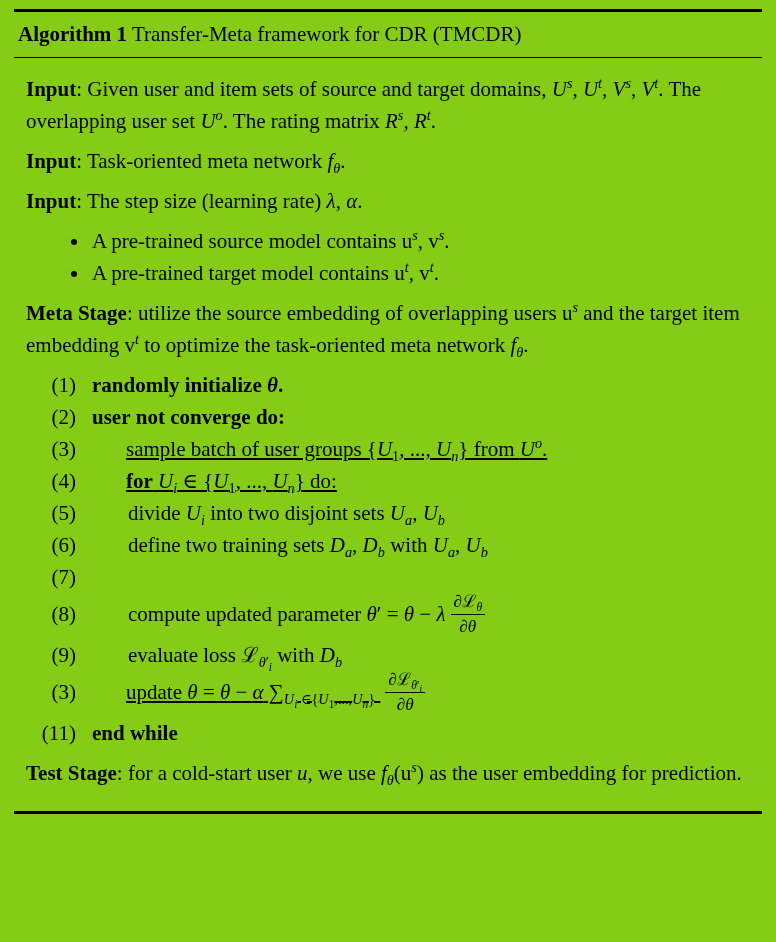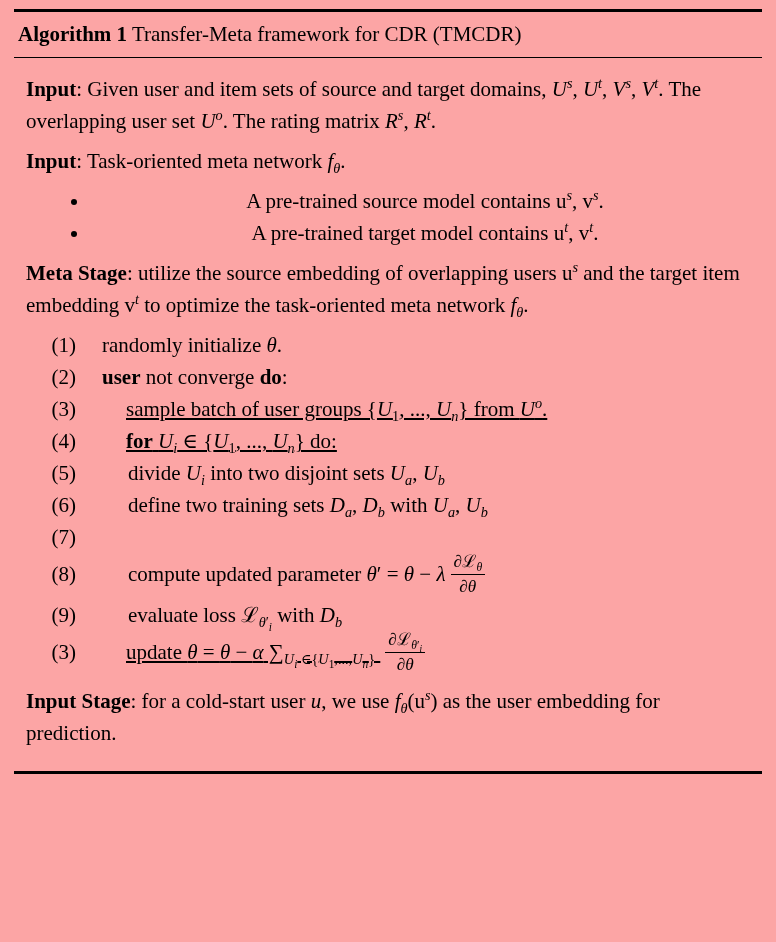--- a/index.html
+++ b/index.html
@@ -5,36 +5,36 @@
   * { box-sizing: border-box; }
   html, body { margin: 0; padding: 0; background: #ffffff; }
   .algo {
     width: 776px;
     height: 942px;
     padding: 9px 14px 0 14px;
     font-family: "Liberation Serif", "DejaVu Serif", serif;
     font-size: 21px;
     line-height: 32px;
     color: #000;
-    background: #fca5a5;
+    background: #84cc16;
   }
   .rule-thick { border: 0; border-top: 3px solid #000; margin: 0; }
   .rule-thin  { border: 0; border-top: 1.5px solid #000; margin: 0; }
   .algo-header { padding: 6px 4px 7px 4px; }
   .algo-header .algo-label { font-weight: bold; }
   .algo-body { padding: 7px 4px 4px 4px; }
   p.para { margin: 8px; }
   sup, sub { line-height: 0; font-size: 68%; }
   sub sub, sup sup { font-size: 80%; }
   ul.bullets { margin: 3px 0 3px 0; padding-left: 72px; list-style: disc outside; }
-  ul.bullets li { padding-left: 2px; text-align: center; }
+  ul.bullets li { padding-left: 2px; }
   .steps { margin-top: 6px; margin-bottom: 2px; }
   .step { display: flex; align-items: baseline; }
   .step .num { flex: 0 0 58px; text-align: right; }
-  .step.lvl0 .body { margin-left: 26px; }
+  .step.lvl0 .body { margin-left: 16px; font-weight: bold; }
   .step.lvl1 .body { margin-left: 50px; text-decoration: underline; }
   .step.lvl2 .body { margin-left: 52px; }
   .frac {
     display: inline-flex;
     flex-direction: column;
     vertical-align: middle;
     text-align: center;
     font-size: 0.82em;
     line-height: 1.25;
     margin: 0 2px 0 5px;
@@ -55,20 +55,21 @@
   <div class="algo-header">
     <span class="algo-label">Algorithm 1</span><span> Transfer-Meta framework for CDR (TMCDR)</span>
   </div>
 
   <hr class="rule-thin">
 
   <div class="algo-body">
 
     <p class="para"><b>Input</b>: Given user and item sets of source and target domains, <i>U</i><sup><i>s</i></sup>, <i>U</i><sup><i>t</i></sup>, <i>V</i><sup><i>s</i></sup>, <i>V</i><sup><i>t</i></sup>. The overlapping user set <i>U</i><sup><i>o</i></sup>. The rating matrix <i>R</i><sup><i>s</i></sup>, <i>R</i><sup><i>t</i></sup>.</p>
     <p class="para"><b>Input</b>: Task-oriented meta network <i>f</i><sub><i>θ</i></sub>.</p>
+    <p class="para"><b>Input</b>: The step size (learning rate) <i>λ</i>, <i>α</i>.</p>
 
     <ul class="bullets">
       <li>A pre-trained source model contains u<sup><i>s</i></sup>, v<sup><i>s</i></sup>.</li>
       <li>A pre-trained target model contains u<sup><i>t</i></sup>, v<sup><i>t</i></sup>.</li>
     </ul>
 
     <p class="para"><b>Meta Stage</b>: utilize the source embedding of overlapping users u<sup><i>s</i></sup> and the target item embedding v<sup><i>t</i></sup> to optimize the task-oriented meta network <i>f</i><sub><i>θ</i></sub>.</p>
 
     <div class="steps">
       <div class="step lvl0">
@@ -109,20 +110,24 @@
         <span class="num">(9)</span>
         <span class="body">evaluate loss ℒ<sub><i>θ</i>′<sub><i>i</i></sub></sub> with <i>D</i><sub><i>b</i></sub></span>
       </div>
       <div class="step lvl1">
         <span class="num">(3)</span>
         <span class="body">update <i>θ</i> = <i>θ</i> − <i>α</i> ∑<sub><i>U</i><sub><i>i</i></sub> ∈{<i>U</i><sub>1</sub>,...,<i>U</i><sub><i>n</i></sub>}</sub> <span class="frac">
               <span class="fnum">∂ℒ<sub><i>θ</i>′<sub><i>i</i></sub></sub></span>
               <span class="fden">∂<i>θ</i></span>
             </span></span>
       </div>
+      <div class="step lvl0">
+        <span class="num">(11)</span>
+        <span class="body"><b>end while</b></span>
+      </div>
     </div>
 
-    <p class="para"><b>Input Stage</b>: for a cold-start user <i>u</i>, we use <i>f</i><sub><i>θ</i></sub>(u<sup><i>s</i></sup>) as the user embedding for prediction.</p>
+    <p class="para"><b>Test Stage</b>: for a cold-start user <i>u</i>, we use <i>f</i><sub><i>θ</i></sub>(u<sup><i>s</i></sup>) as the user embedding for prediction.</p>
 
   </div>
 
   <hr class="rule-thick bottom-rule">
 </div>
 
 </body></html>

